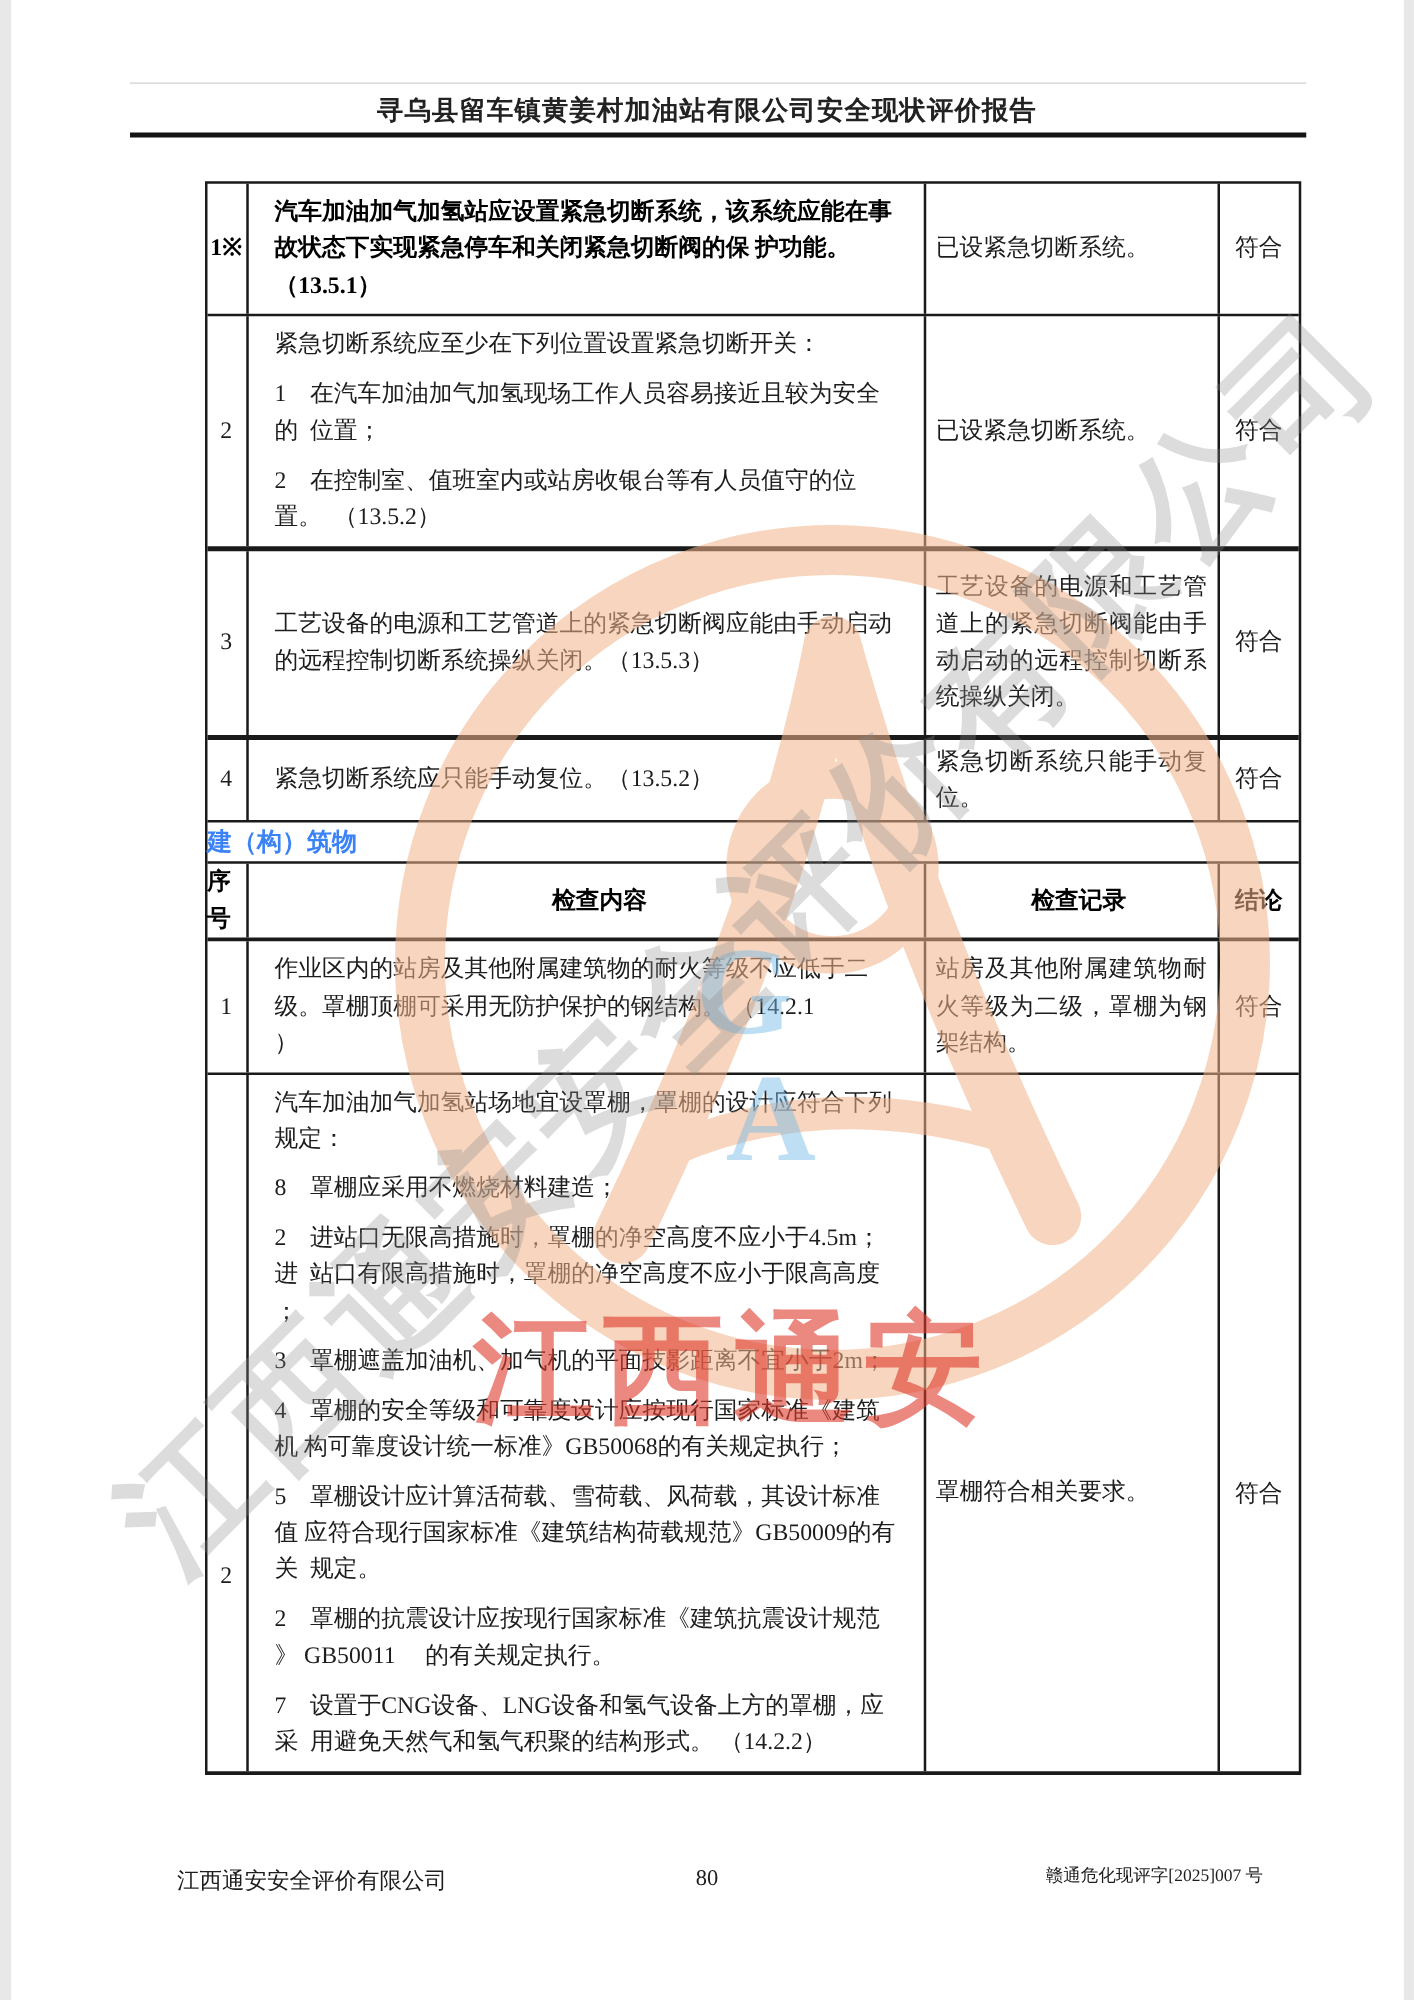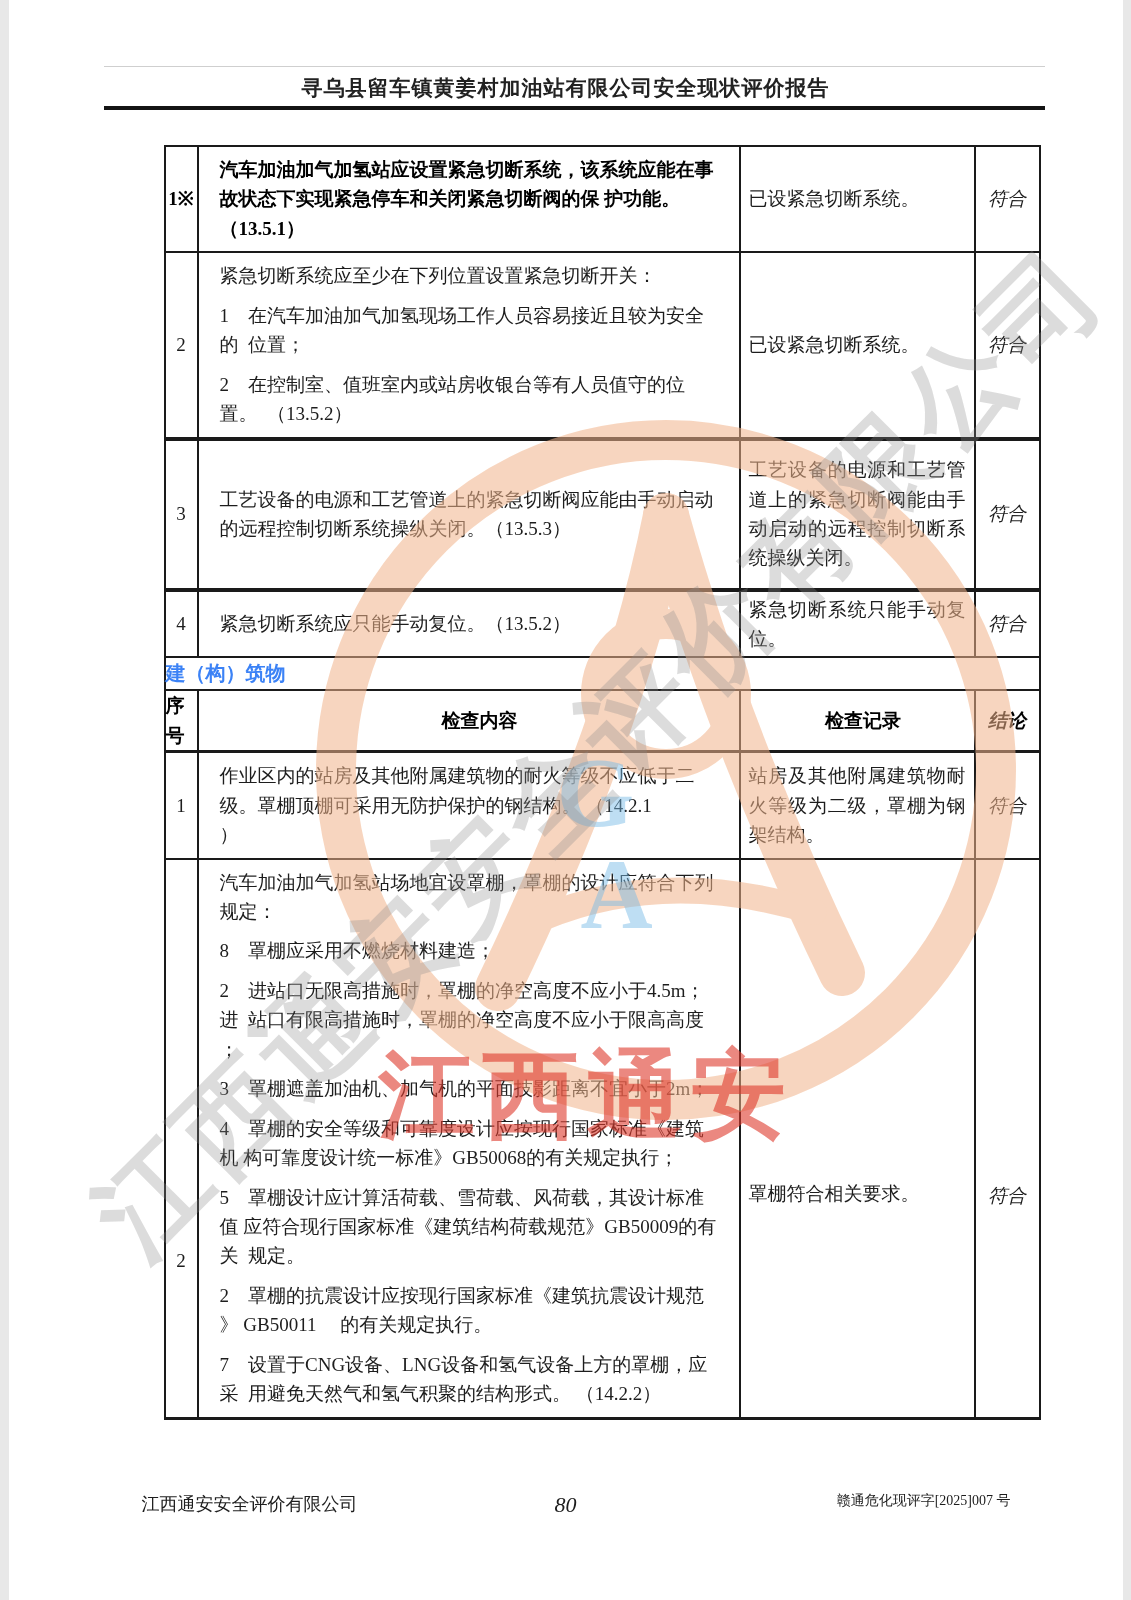--- a/index.html
+++ b/index.html
@@ -18,21 +18,21 @@
 
   
   .doc-table { position:absolute; left:155px; top:145px; width:873px; z-index:1;
                border:2px solid #1a1a1a; border-bottom-width:3px; background:transparent; }
   .t-row { display:flex; border-bottom:2px solid #1a1a1a; align-items:stretch; }
   .t-row:last-child { border-bottom:none; }
   .t-row.thick { border-bottom-width:4px; }
   .t-row.hline { border-bottom-width:3px; }
 
   .cell { box-sizing:border-box; border-right:2px solid #1a1a1a; font-size:19px; line-height:1.55; }
-  .cell:last-child { border-right:none;font-style:italic; }
+  .cell:last-child { border-right:none; }
 
   .c-seq     { flex:0 0 33px;  width:33px;  display:flex; align-items:center; justify-content:center; }
   .c-content { flex:0 0 542px; width:542px; padding:3px 21px; display:flex; flex-direction:column; justify-content:center; }
   .c-record  { flex:0 0 235px; width:235px; padding:3px 8px; display:flex; align-items:center; text-align:justify; }
   .c-concl   { flex:1; display:flex; align-items:center; justify-content:center; }
 
   .c-content p { margin:5px 0; white-space:pre-wrap; }
   .r1 .c-content p, .r1 .c-seq { font-weight:bold; color:#000; }
 
   .row-1   { min-height:98px; }
@@ -58,21 +58,21 @@
              font-size:108px; font-weight:bold; letter-spacing:6px; white-space:nowrap;
              color:rgba(140,140,140,0.30); }
   .wm-red  { left:370px; top:1032px; font-size:96px; font-weight:bold; letter-spacing:8px;
              color:rgba(221,56,44,0.60); white-space:nowrap; }
   .wm-blue { left:548px; top:742px; font-size:100px; font-weight:bold; line-height:1.02;
              color:rgba(120,185,230,0.48); display:flex; flex-direction:column; }
   .wm-blue .l2 { margin-left:24px; }
 
   
   .footer-left  { position:absolute; left:133px; top:1492px; font-size:18px; }
-  .footer-page  { position:absolute; left:50%; transform:translateX(-50%); top:1492px; font-size:22px;font-style:italic; }
+  .footer-page  { position:absolute; left:50%; transform:translateX(-50%); top:1492px; font-size:18px; }
   .footer-right { position:absolute; right:112px; top:1492px; font-size:14px; }
 </style>
 </head>
 <body>
 
 <div class="page">
 
   <div class="rule-thin"></div>
   <div class="doc-title">寻乌县留车镇黄姜村加油站有限公司安全现状评价报告</div>
   <div class="rule-thick"></div>

